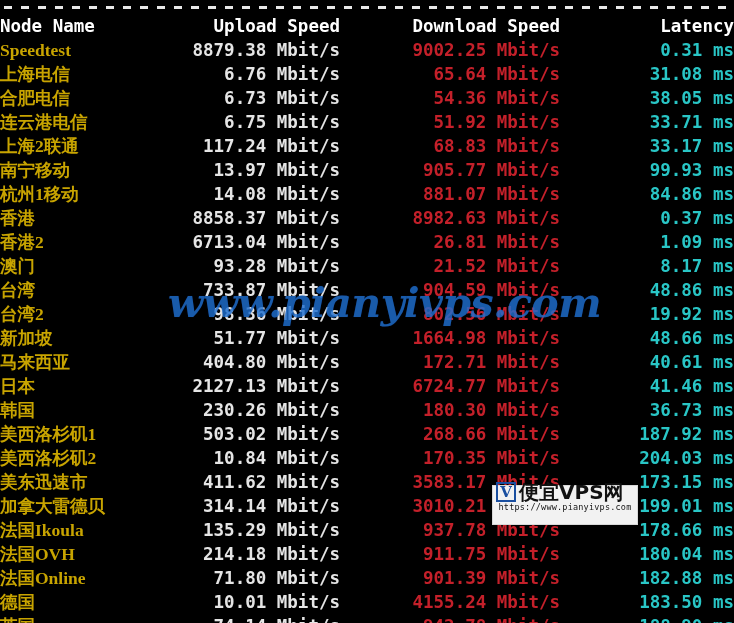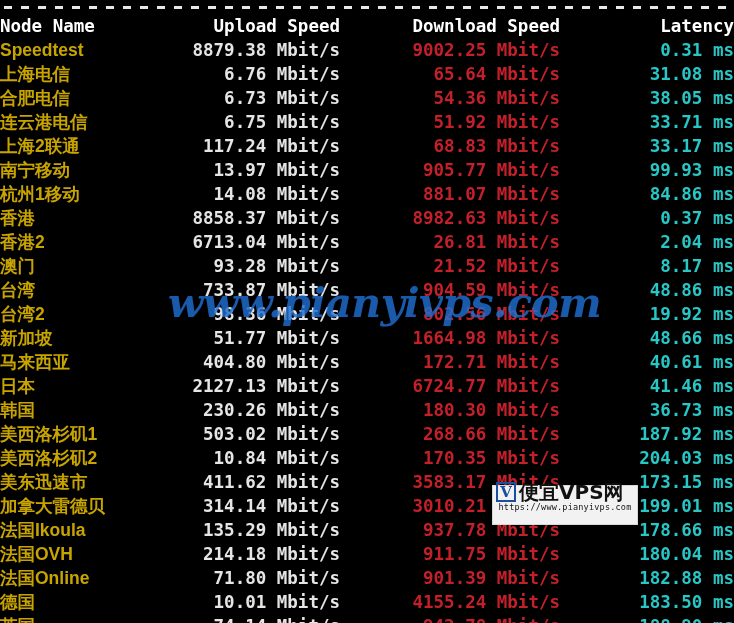--- a/index.html
+++ b/index.html
@@ -72,21 +72,21 @@
   th.h-node { text-align: left;  padding-left: 14px; }
   th.h-up   { text-align: right; padding-right: 36px; }
   th.h-down { text-align: right; padding-right: 48px; }
   th.h-lat  { text-align: right; padding-right: 13px; }
 
   
   td.node {
     color: #c8a400;
     text-align: left;
     padding-left: 14px;
-    font-family: Liberation Sans, sans-serif;
+    font-family: Liberation Serif, serif;
     font-size: 17px;
     letter-spacing: 0.2px;
   }
   td.up {
     color: #e5e5e5;
     text-align: right;
     padding-right: 36px;
   }
   td.down {
     color: #c4202a;
@@ -243,21 +243,21 @@
         <tr>
           <td class="node">香港</td>
           <td class="up">8858.37 Mbit/s</td>
           <td class="down">8982.63 Mbit/s</td>
           <td class="lat">0.37 ms</td>
         </tr>
         <tr>
           <td class="node">香港2</td>
           <td class="up">6713.04 Mbit/s</td>
           <td class="down">26.81 Mbit/s</td>
-          <td class="lat">2.04 ms</td>
+          <td class="lat">1.09 ms</td>
         </tr>
         <tr>
           <td class="node">澳门</td>
           <td class="up">93.28 Mbit/s</td>
           <td class="down">21.52 Mbit/s</td>
           <td class="lat">8.17 ms</td>
         </tr>
         <tr>
           <td class="node">台湾</td>
           <td class="up">733.87 Mbit/s</td>

